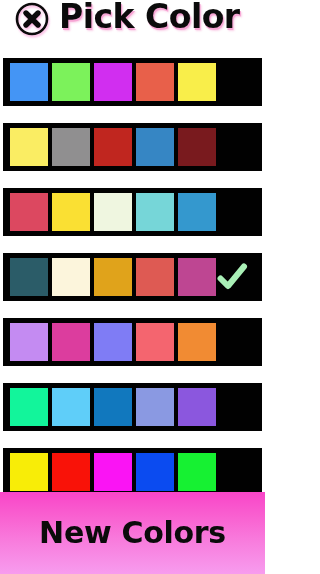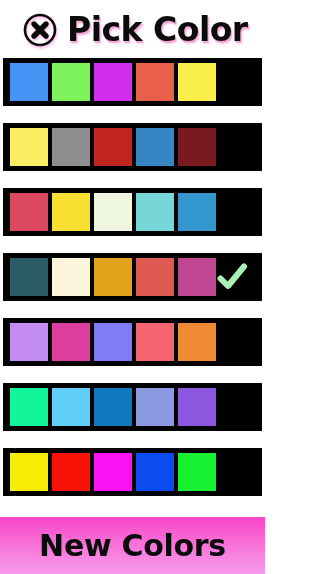--- a/index.html
+++ b/index.html
@@ -12,22 +12,21 @@
     height: 574px;
     overflow: hidden;
     font-family: "DejaVu Sans", sans-serif;
     position: relative;
   }
 
   
   #header {
     height: 58px;
     display: flex;
-    align-items: center;
-    padding-left: 20px;
+    padding-left: 12px;
     box-sizing: border-box;
     background: #ffffff;
   }
   #close-btn {
     width: 34px;
     height: 34px;
     flex: 0 0 34px;
     margin-left: 3px;
     margin-top: 2px;
     position: relative;
@@ -85,21 +84,21 @@
     height: 32px;
   }
   .check-mark svg { display: block; width: 100%; height: 100%; }
 
   
   #footer-button {
     position: absolute;
     left: 0;
     bottom: 0;
     width: 265px;
-    height: 57px;
+    height: 82px;
     background: linear-gradient(180deg, #F945C8 0%, #F95FD0 28%, #F87EDE 62%, #F79CEE 100%);
     display: flex;
     align-items: center;
     justify-content: center;
     cursor: pointer;
   }
   #footer-label {
     font-family: "DejaVu Sans", sans-serif;
     font-weight: bold;
     font-size: 30px;

